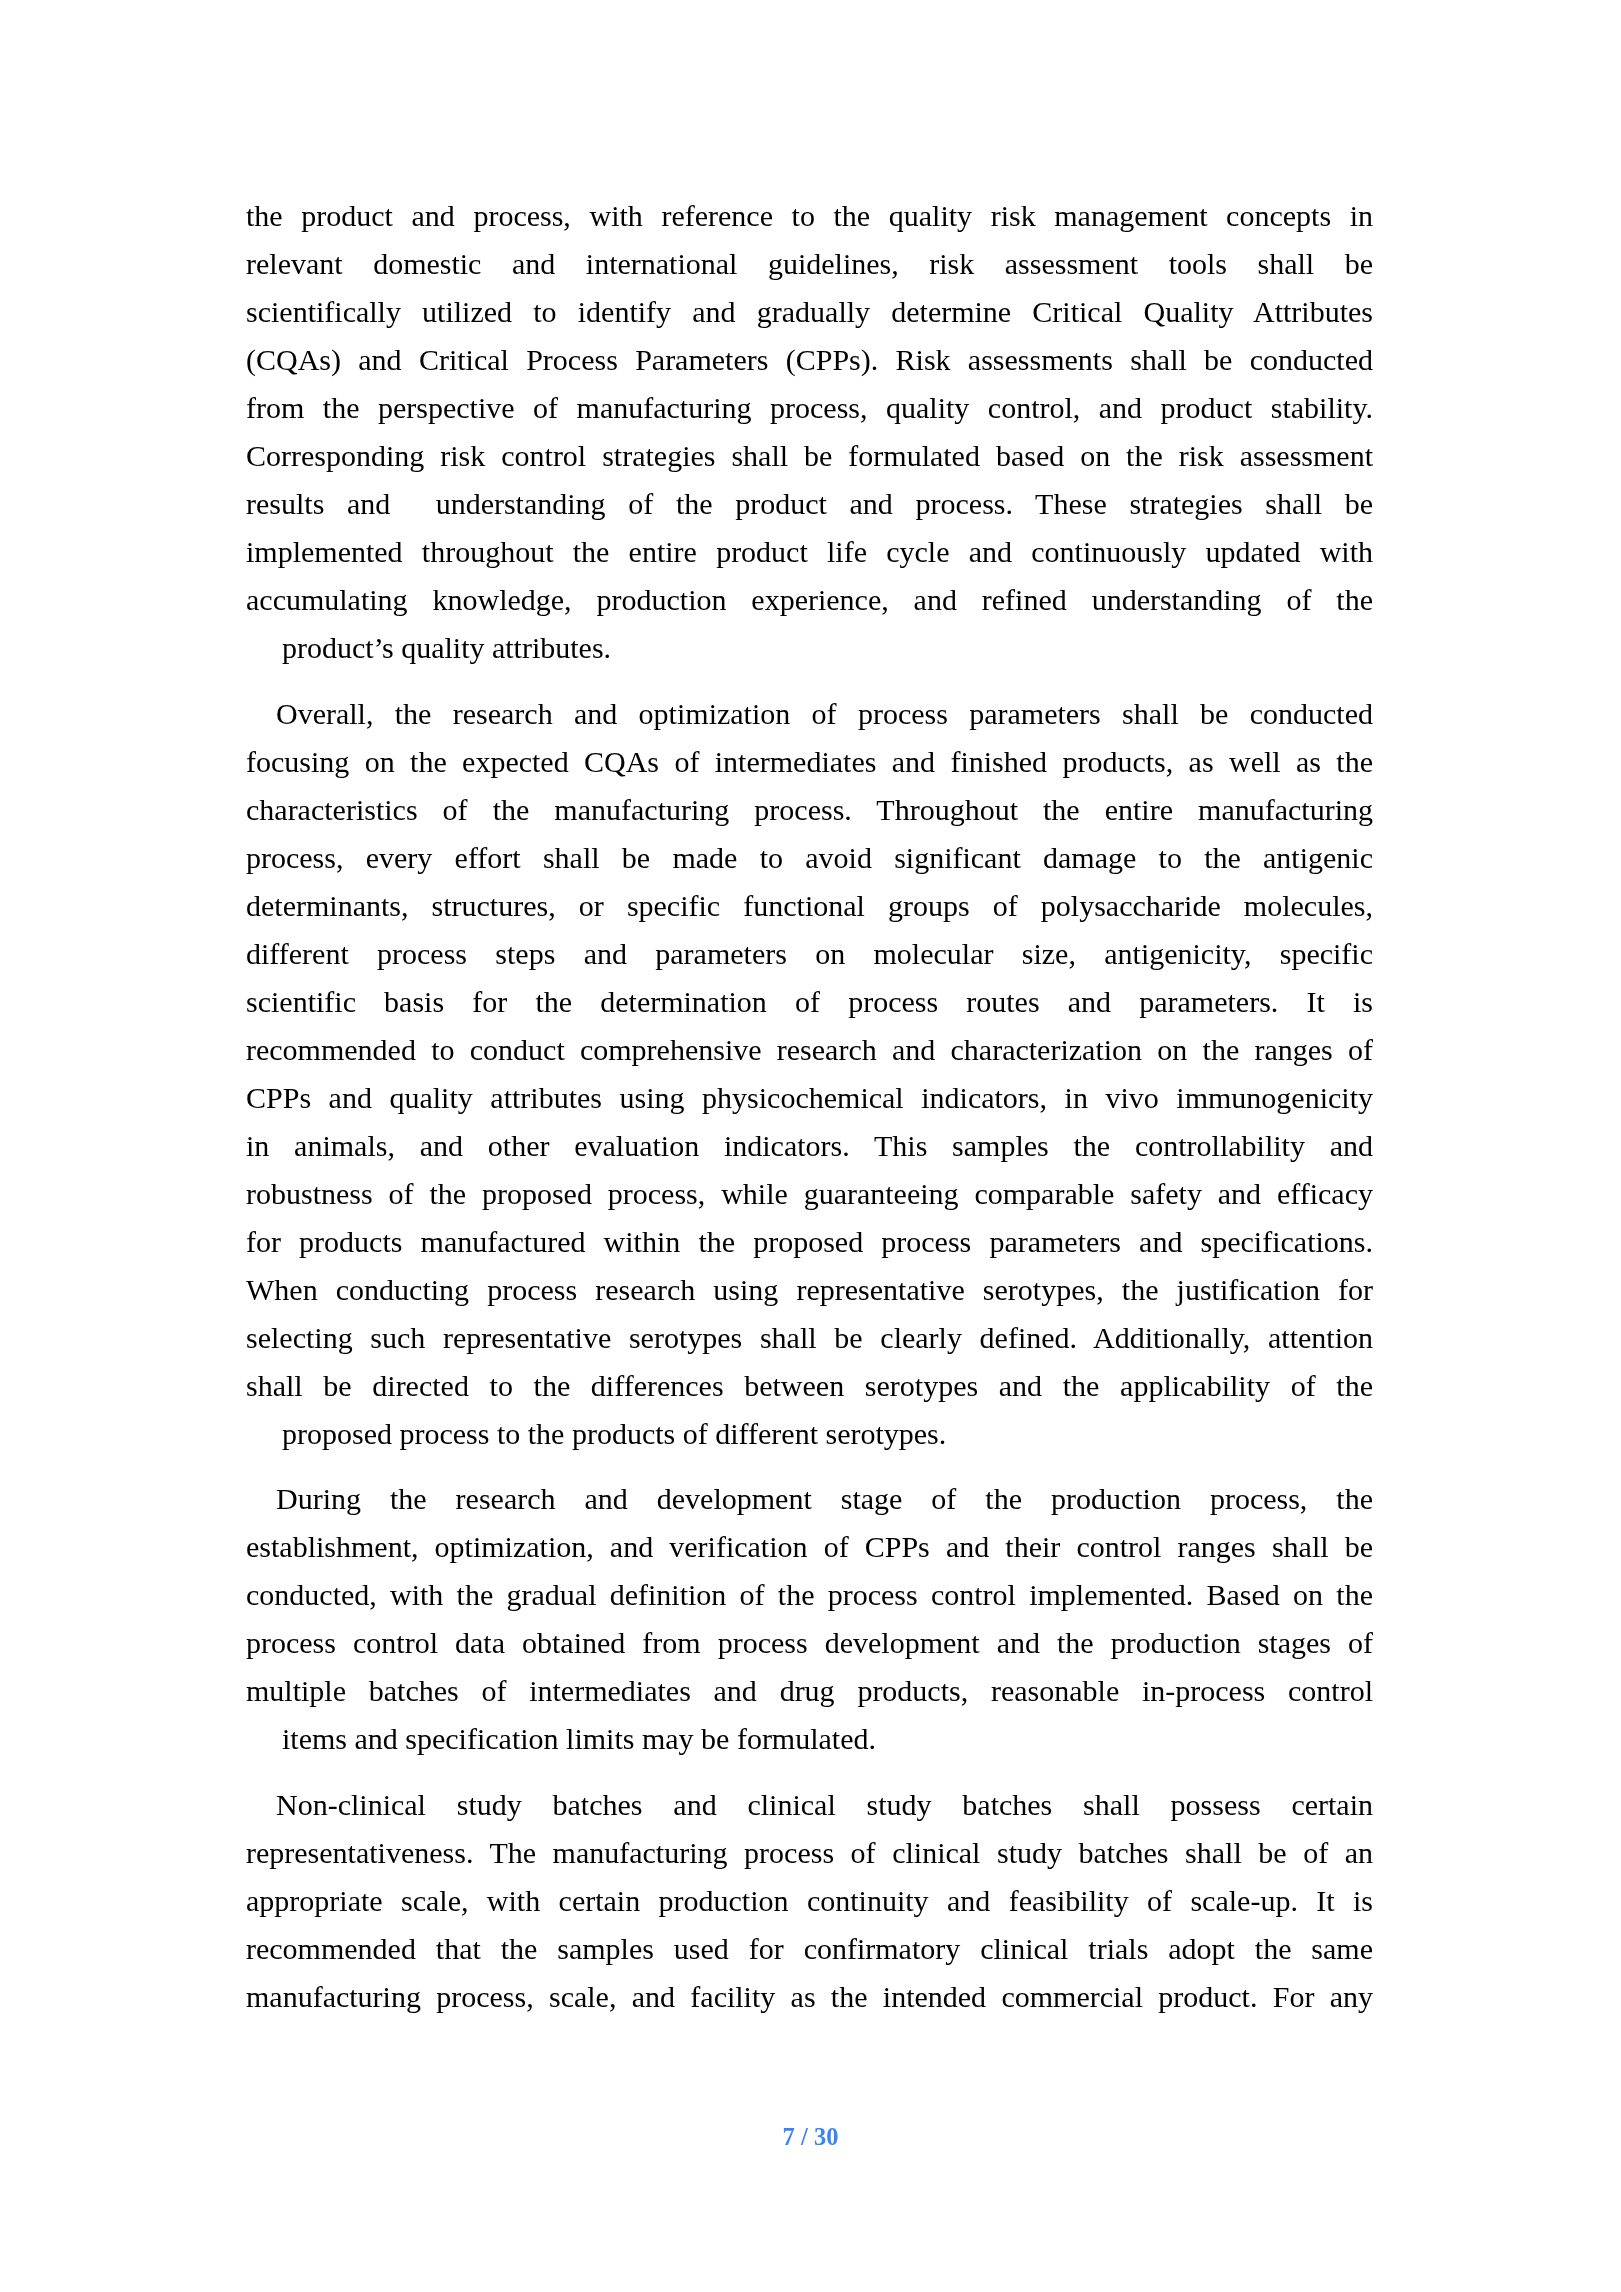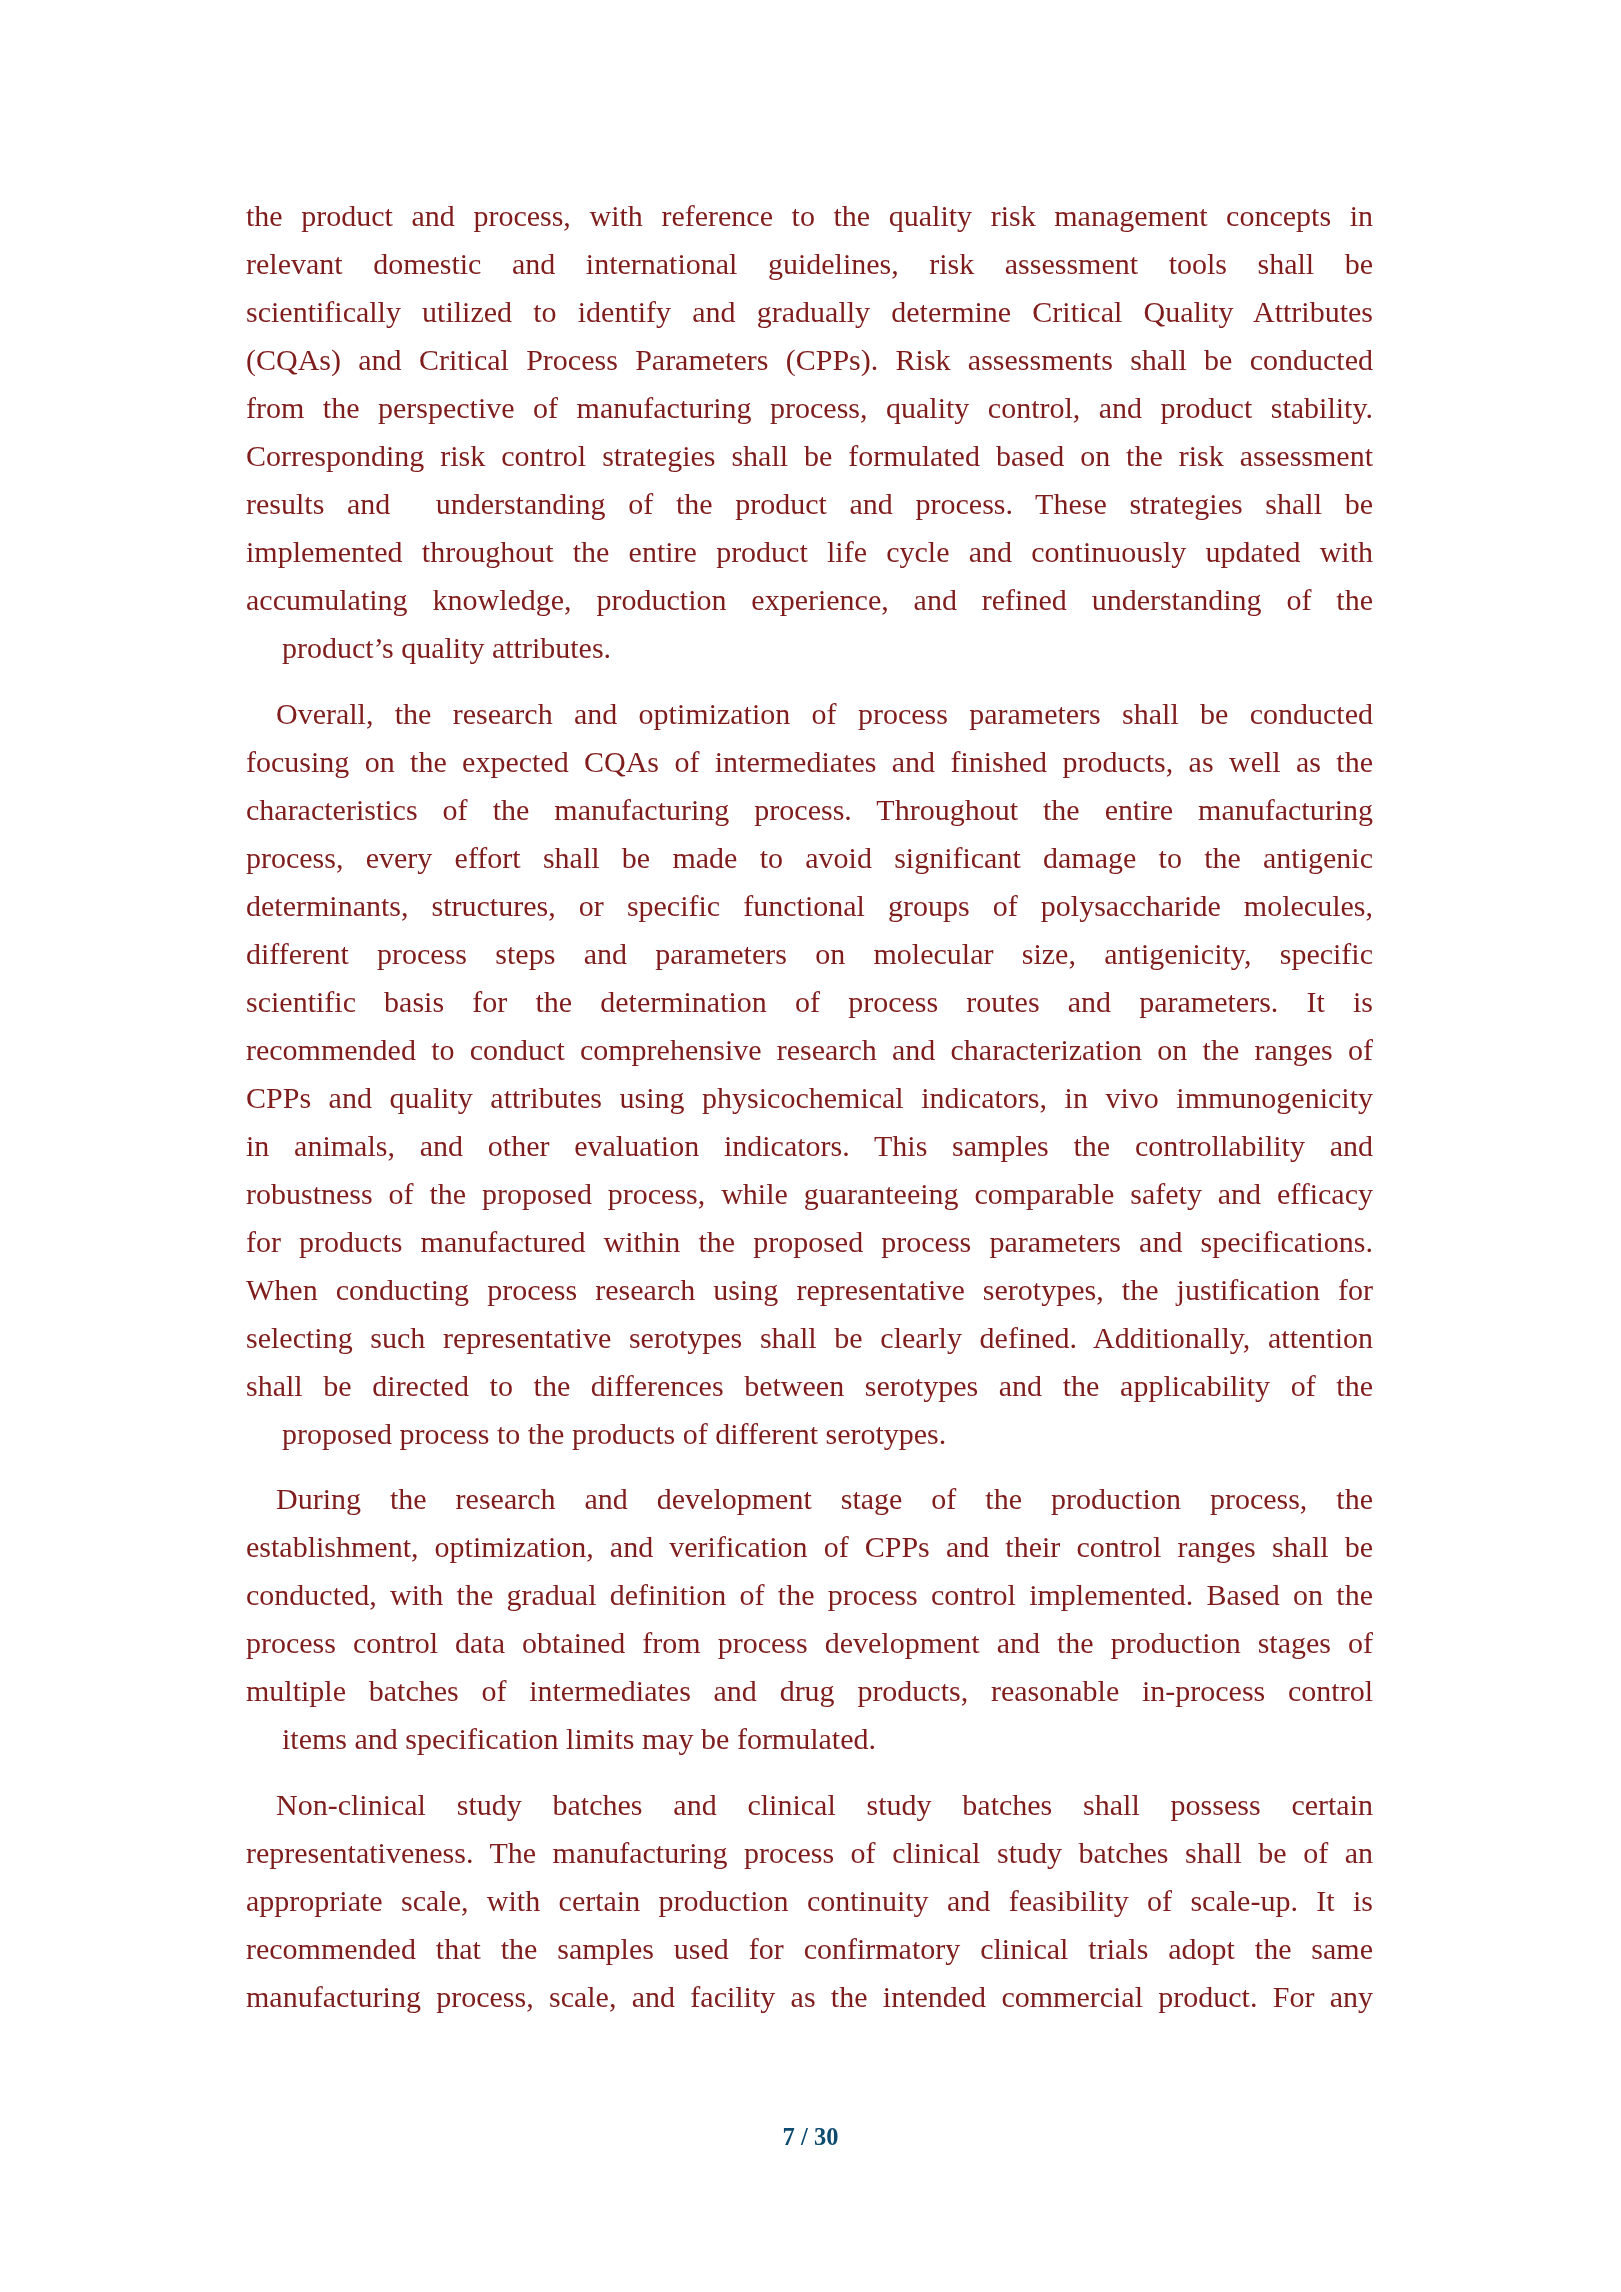--- a/index.html
+++ b/index.html
@@ -4,35 +4,35 @@
 <style>
   html, body { margin: 0; padding: 0; background: #ffffff; }
   body { width: 1621px; height: 2293px; position: relative; overflow: hidden; }
   .page {
     position: absolute; left: 0; top: 0; width: 1621px; height: 2293px;
     background: #ffffff;
   }
   .body-text {
     position: absolute; left: 246px; top: 192px; width: 1127px;
     font-family: "Liberation Serif", serif;
-    font-size: 30px; color: #7f1d1d;
+    font-size: 30px; color: #000000;
   }
   .para { margin: 0 0 17.6px 0; }
   .line {
     display: block; height: 48px; line-height: 48px;
     white-space: pre-wrap;
     text-align: justify; text-align-last: justify;
   }
   .line.last { text-align-last: left; margin-left: 36px; }
   .line.first { text-indent: 30px; }
   .footer {
     position: absolute; left: 0; width: 1621px; top: 2123px;
     text-align: center;
     font-family: "Liberation Serif", serif; font-weight: bold;
-    font-size: 24.5px; color: #0c4a6e;
+    font-size: 24.5px; color: #3b82f6;
   }
 </style>
 </head>
 <body>
 
 <div class="page">
   <div class="body-text" id="body-text">
       <div class="para">
         <span class="line">the product and process, with reference to the quality risk management concepts in</span>
         <span class="line">relevant domestic and international guidelines, risk assessment tools shall be</span>

